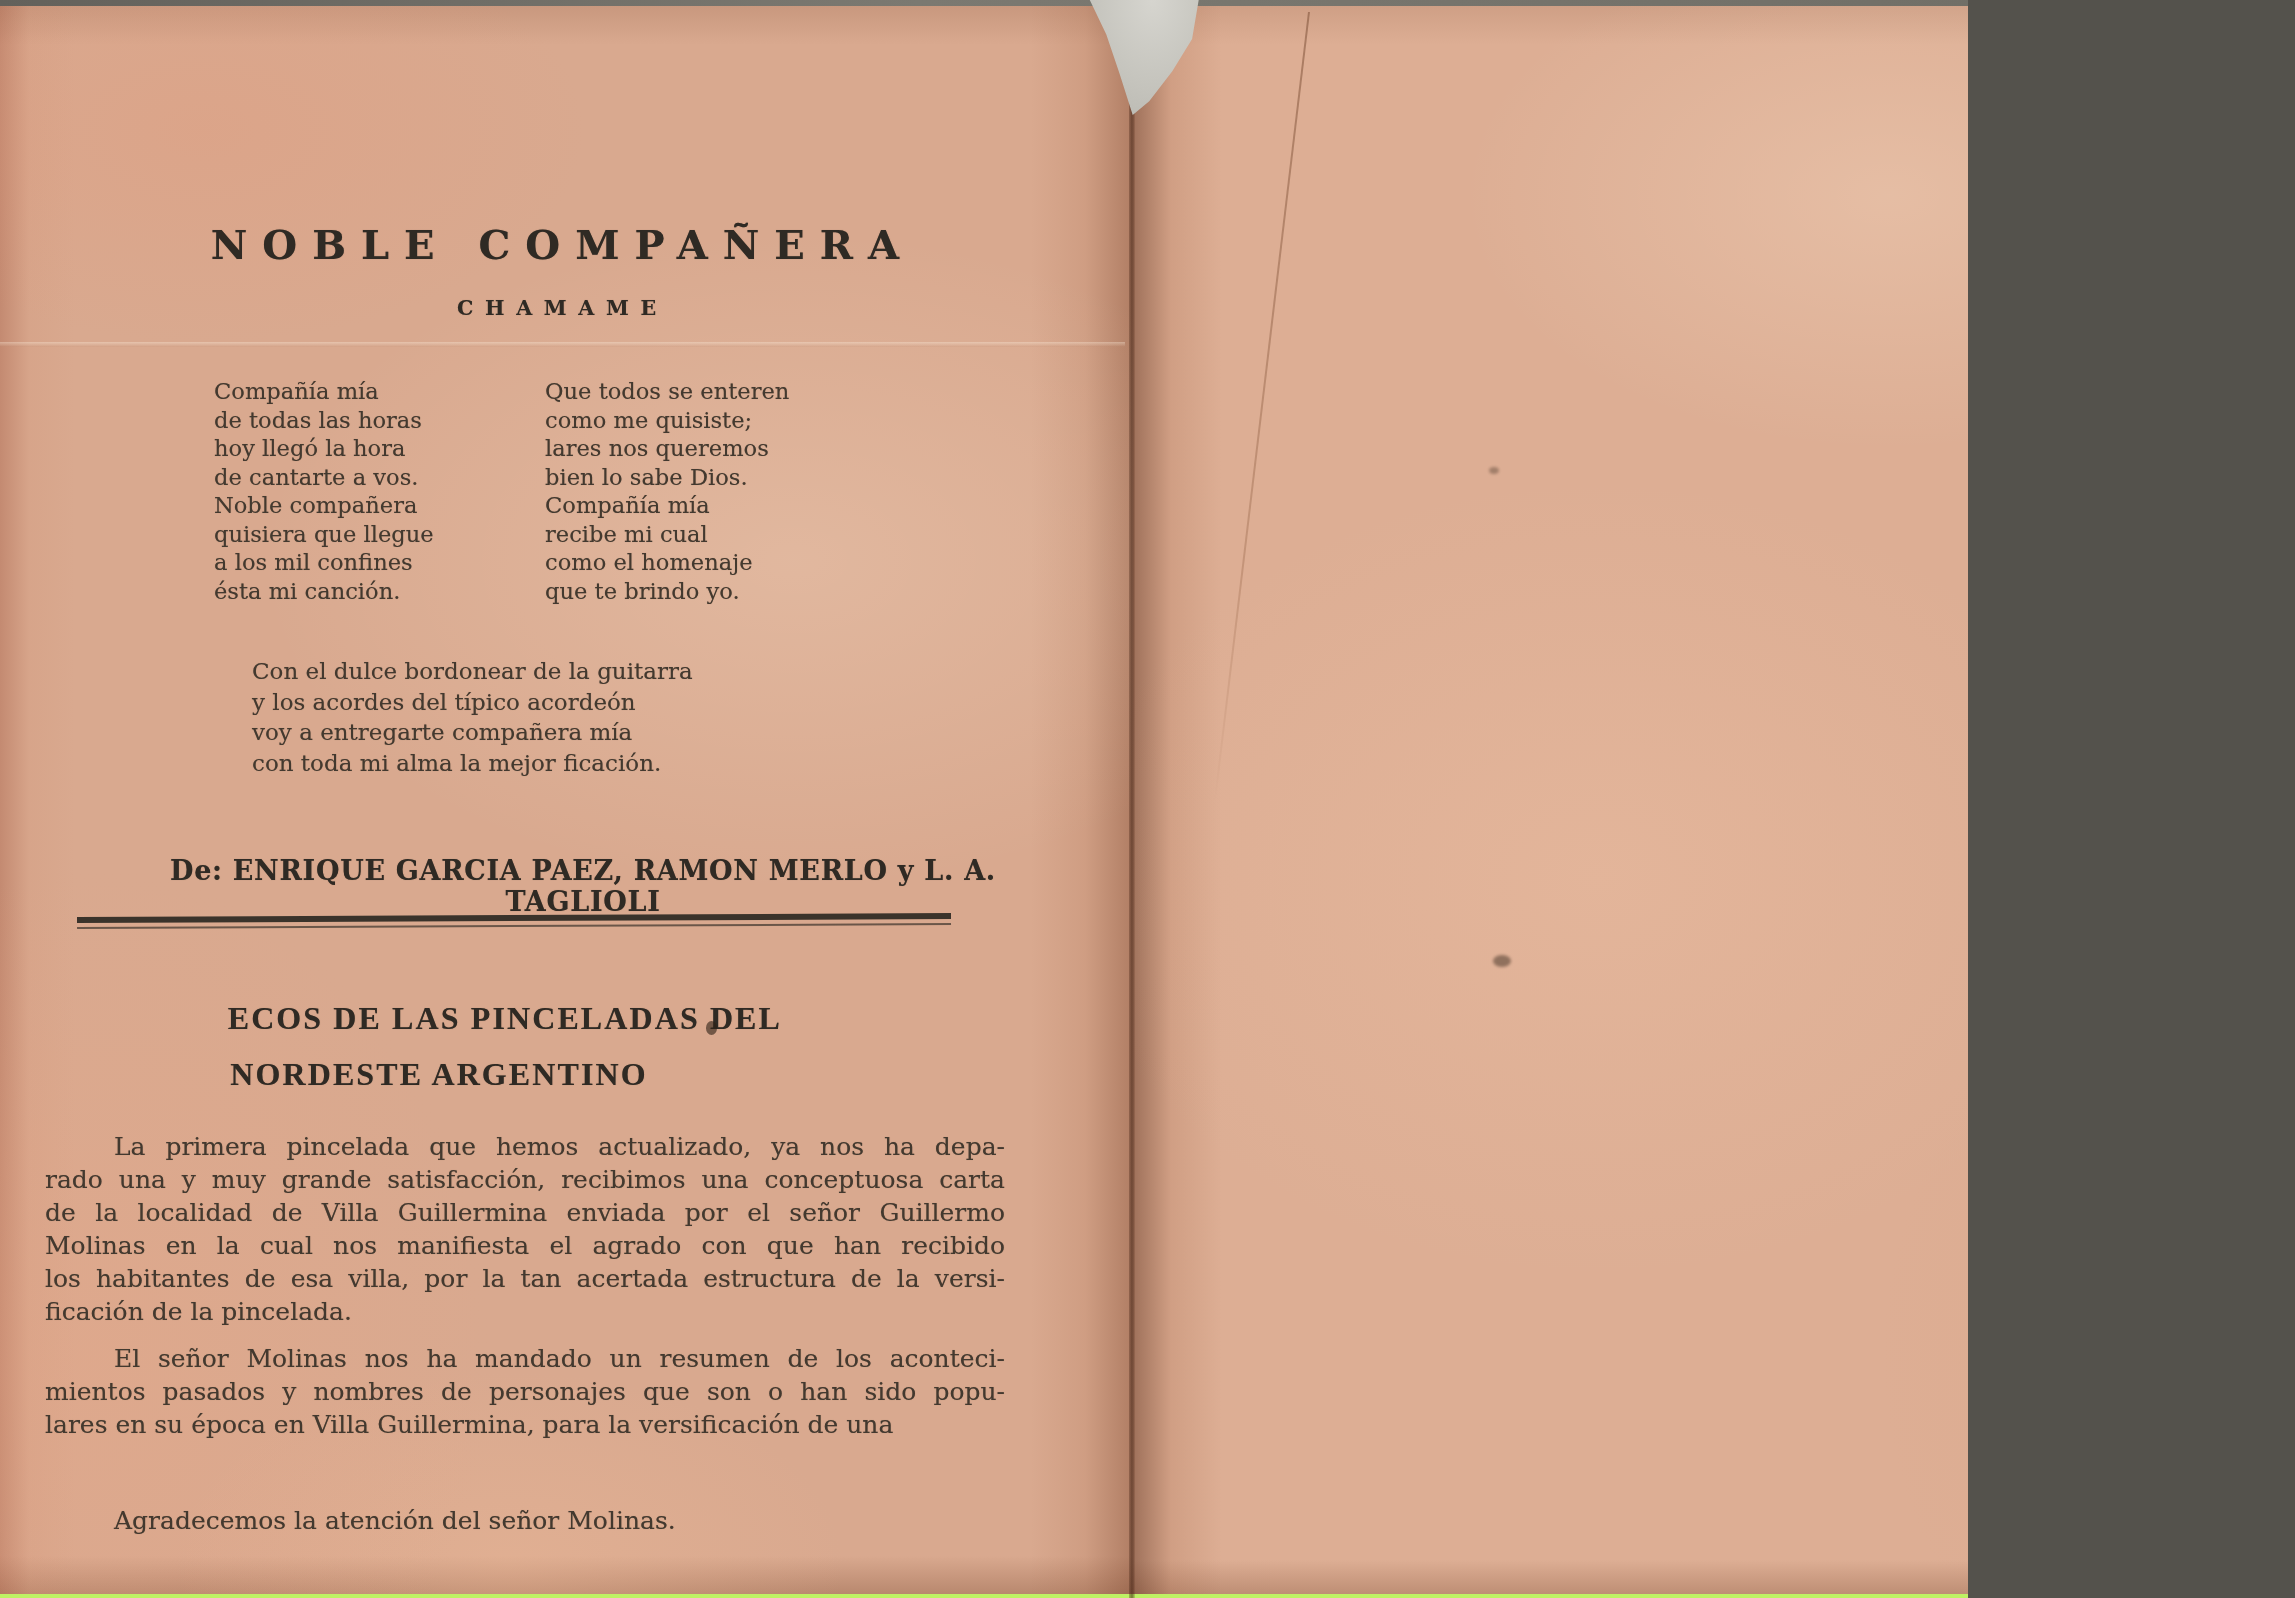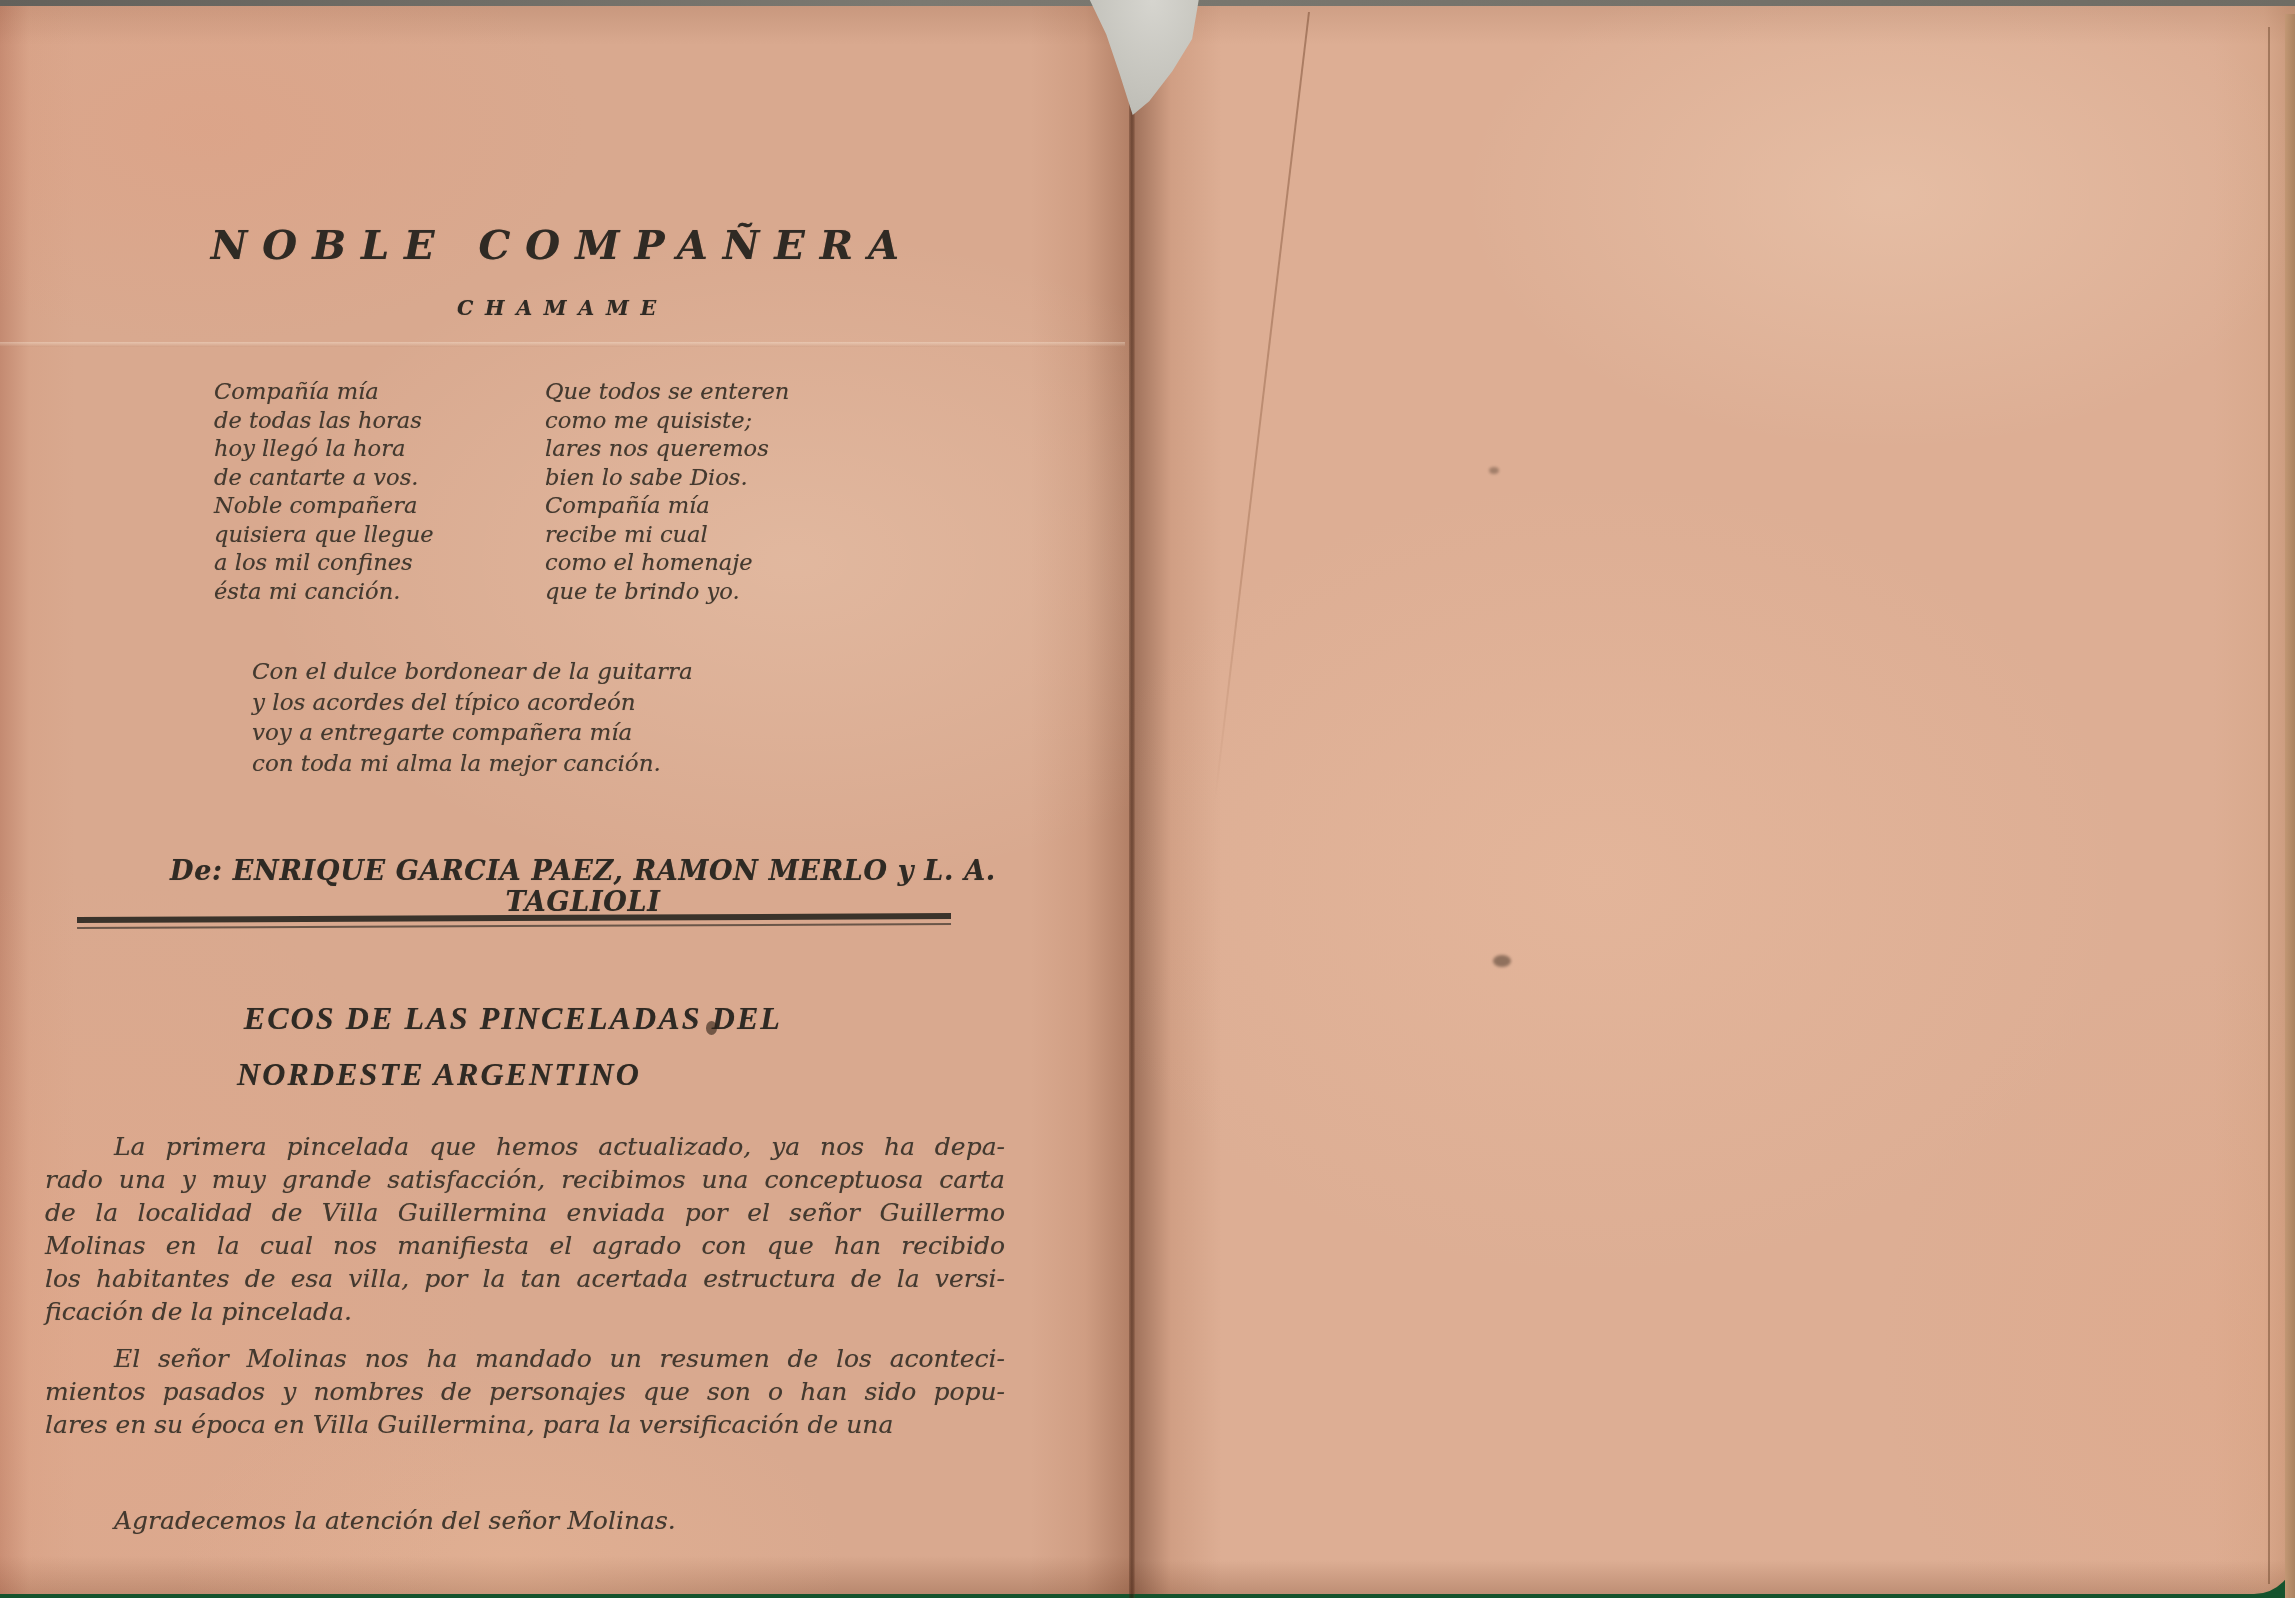--- a/index.html
+++ b/index.html
@@ -1,17 +1,17 @@
 <!DOCTYPE html>
 <html style="font-size:11px"><head>
 <meta charset="utf-8">
 <style>
   html,body{margin:0;padding:0;background:#54524c;}
-  #scan{position:relative;width:2295px;height:1598px;overflow:hidden;
-        font-family:"DejaVu Serif",serif;background:#14532d;font-style:italic;}
+  #scan{position:relative;width:1968px;height:1598px;overflow:hidden;
+        font-family:"DejaVu Serif",serif;background:#bef264;}
 
   
   .page{position:absolute;top:4.1px;height:1590px;}
   #left-page{left:0;width:1133px;
     background-color:#d9a98f;
     background-image:
       radial-gradient(ellipse 617px 343px at 18% 8%, rgba(226,152,122,.28), transparent 62%),
       radial-gradient(ellipse 892px 549px at 70% 35%, rgba(255,236,214,.22), transparent 60%),
       radial-gradient(ellipse 617px 755px at 8% 85%, rgba(233,166,134,.30), transparent 65%),
       radial-gradient(ellipse 480px 274px at 45% 98%, rgba(238,186,152,.35), transparent 70%),
@@ -112,21 +112,21 @@
         <div class="tline">Compañía mía</div>
         <div class="tline">recibe mi cual</div>
         <div class="tline">como el homenaje</div>
         <div class="tline">que te brindo yo.</div>
       </div>
 
     <div class="abs ink" id="lp-quatrain">
         <div class="tline">Con el dulce bordonear de la guitarra</div>
         <div class="tline">y los acordes del típico acordeón</div>
         <div class="tline">voy a entregarte compañera mía</div>
-        <div class="tline">con toda mi alma la mejor canción.</div>
+        <div class="tline">con toda mi alma la mejor ficación.</div>
       </div>
 
     <div class="abs center ink-dark" id="lp-credit">De: ENRIQUE GARCIA PAEZ, RAMON MERLO y L. A. TAGLIOLI</div>
 
     <div class="abs" id="lp-rule"></div>
 
     <div class="abs center ink-dark" id="lp-ecos1">ECOS DE LAS PINCELADAS DEL</div>
     <div class="abs center ink-dark" id="lp-ecos2">NORDESTE ARGENTINO</div>
 
     <div class="abs ink lp-para lines-justify indent-first" id="lp-para1">

